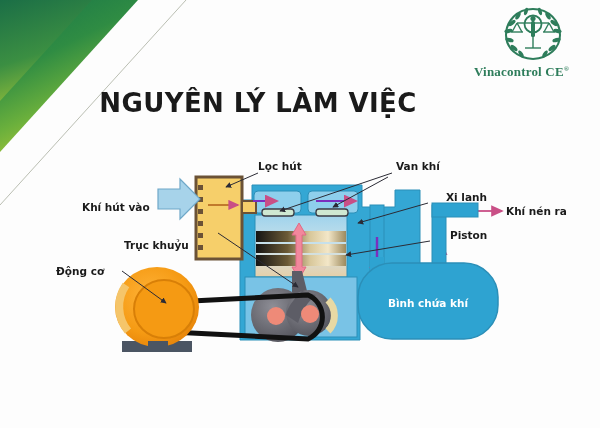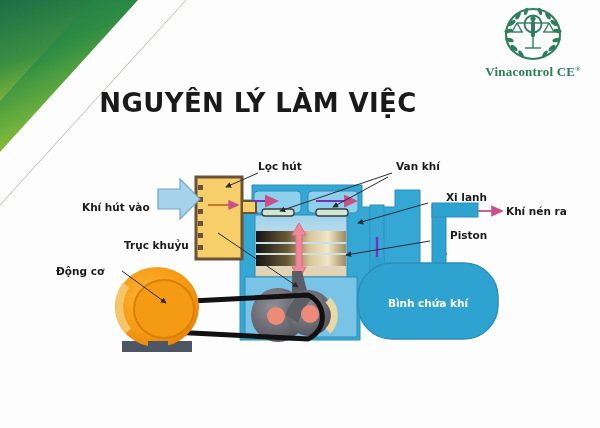--- a/index.html
+++ b/index.html
@@ -26,21 +26,21 @@
     height: 210px;
     pointer-events: none;
   }
   
   .logo-wrap {
     position: absolute;
     right: 8px;
     top: 4px;
     width: 118px;
     height: 78px;
-    text-align: center;
+    text-align: left;
   }
   .logo-mark { display: block; margin: 0 auto; }
   .logo-text {
     font-family: "Liberation Serif", serif;
     font-size: 13px;
     font-weight: 700;
     color: #2e7d5b;
     letter-spacing: .2px;
     line-height: 1;
     margin-top: 1px;

